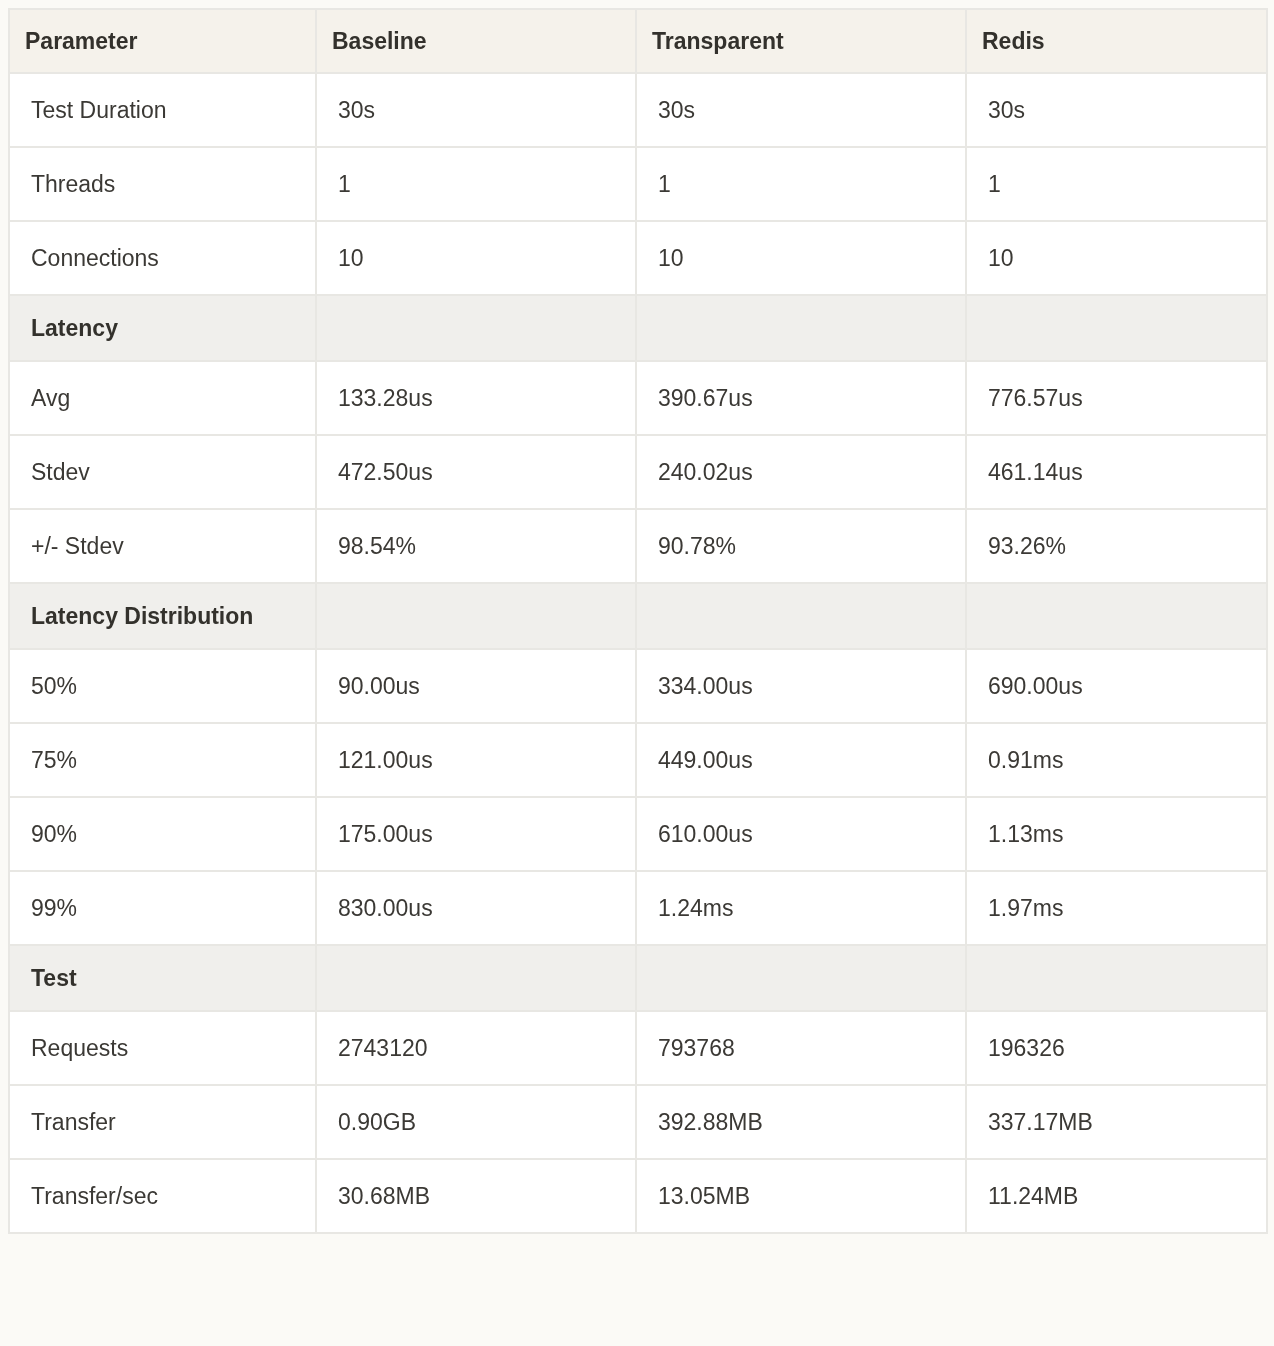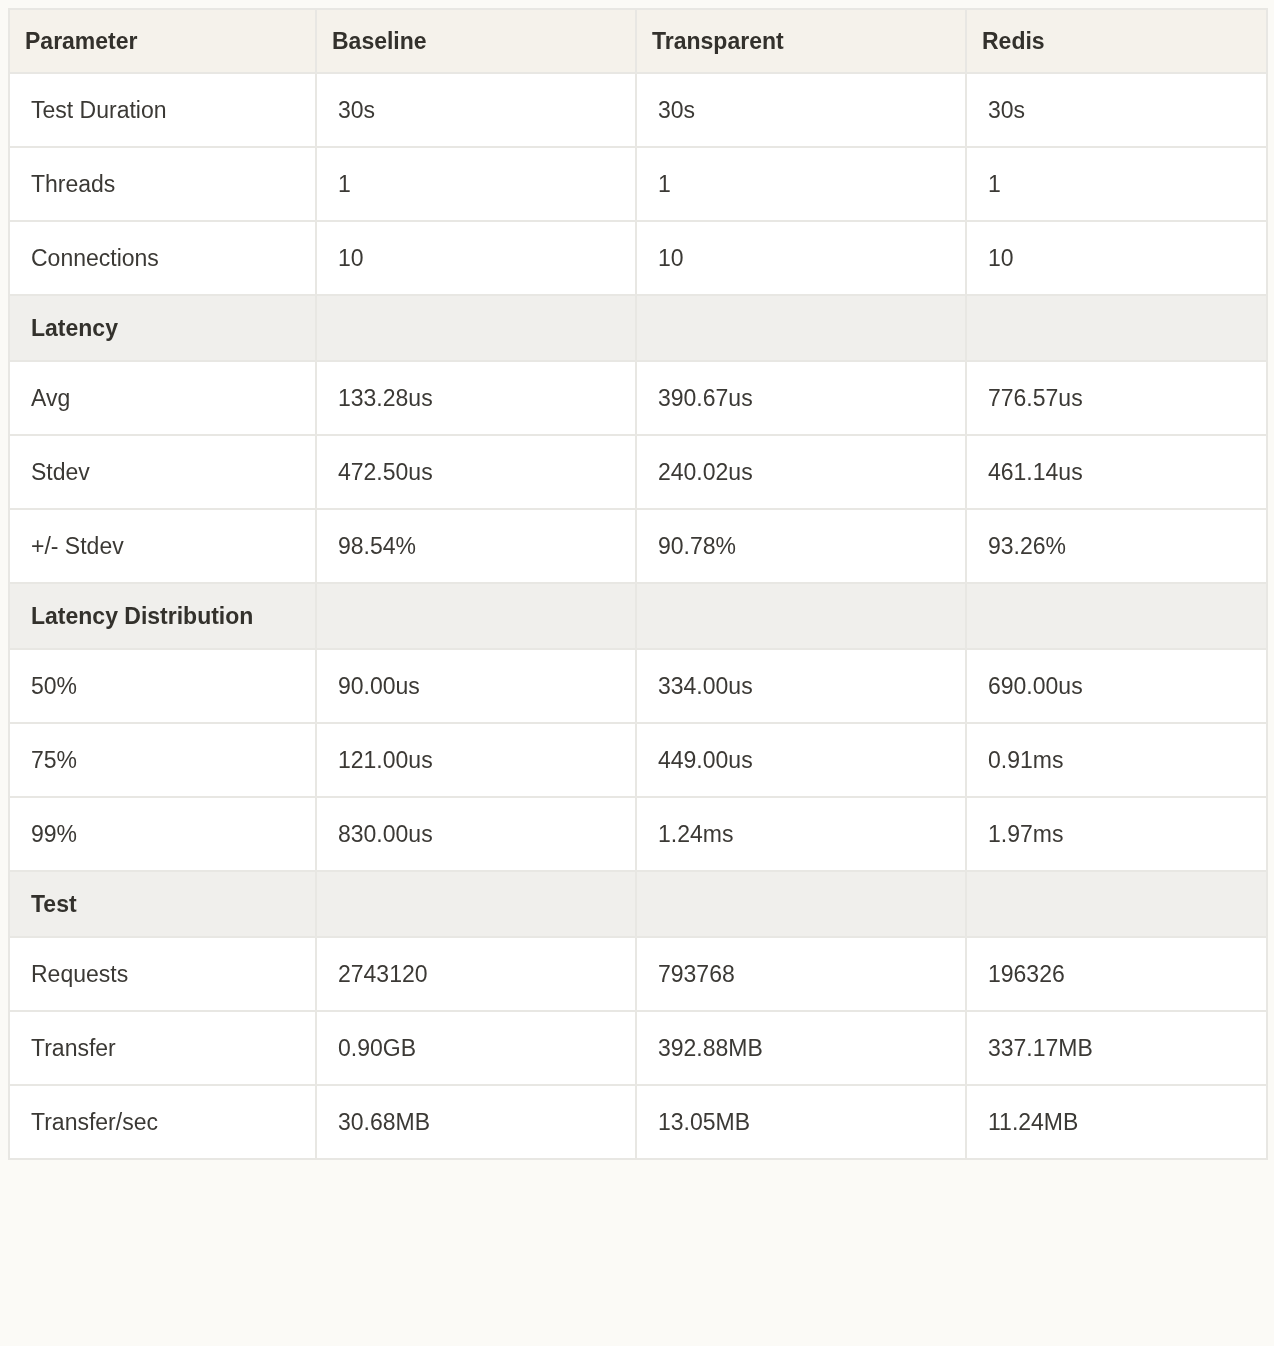--- a/index.html
+++ b/index.html
@@ -123,20 +123,26 @@
       <td>334.00us</td>
       <td>690.00us</td>
     </tr>
     <tr>
       <td>75%</td>
       <td>121.00us</td>
       <td>449.00us</td>
       <td>0.91ms</td>
     </tr>
     <tr>
+      <td>90%</td>
+      <td>175.00us</td>
+      <td>610.00us</td>
+      <td>1.13ms</td>
+    </tr>
+    <tr>
       <td>99%</td>
       <td>830.00us</td>
       <td>1.24ms</td>
       <td>1.97ms</td>
     </tr>
     <tr class="section">
       <td>Test</td>
       <td></td>
       <td></td>
       <td></td>

